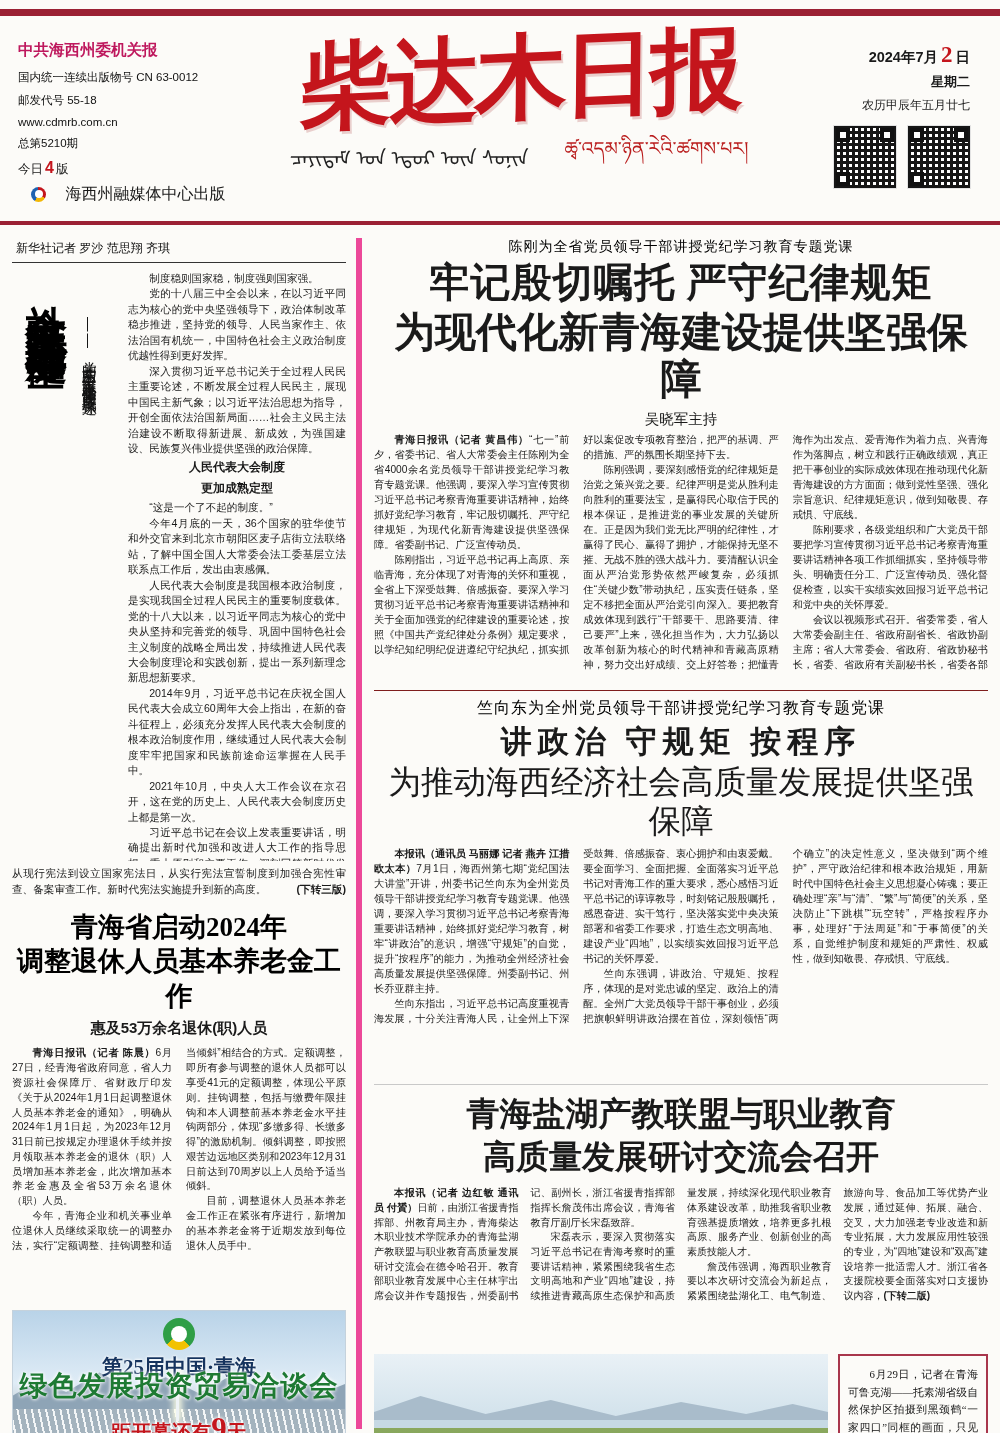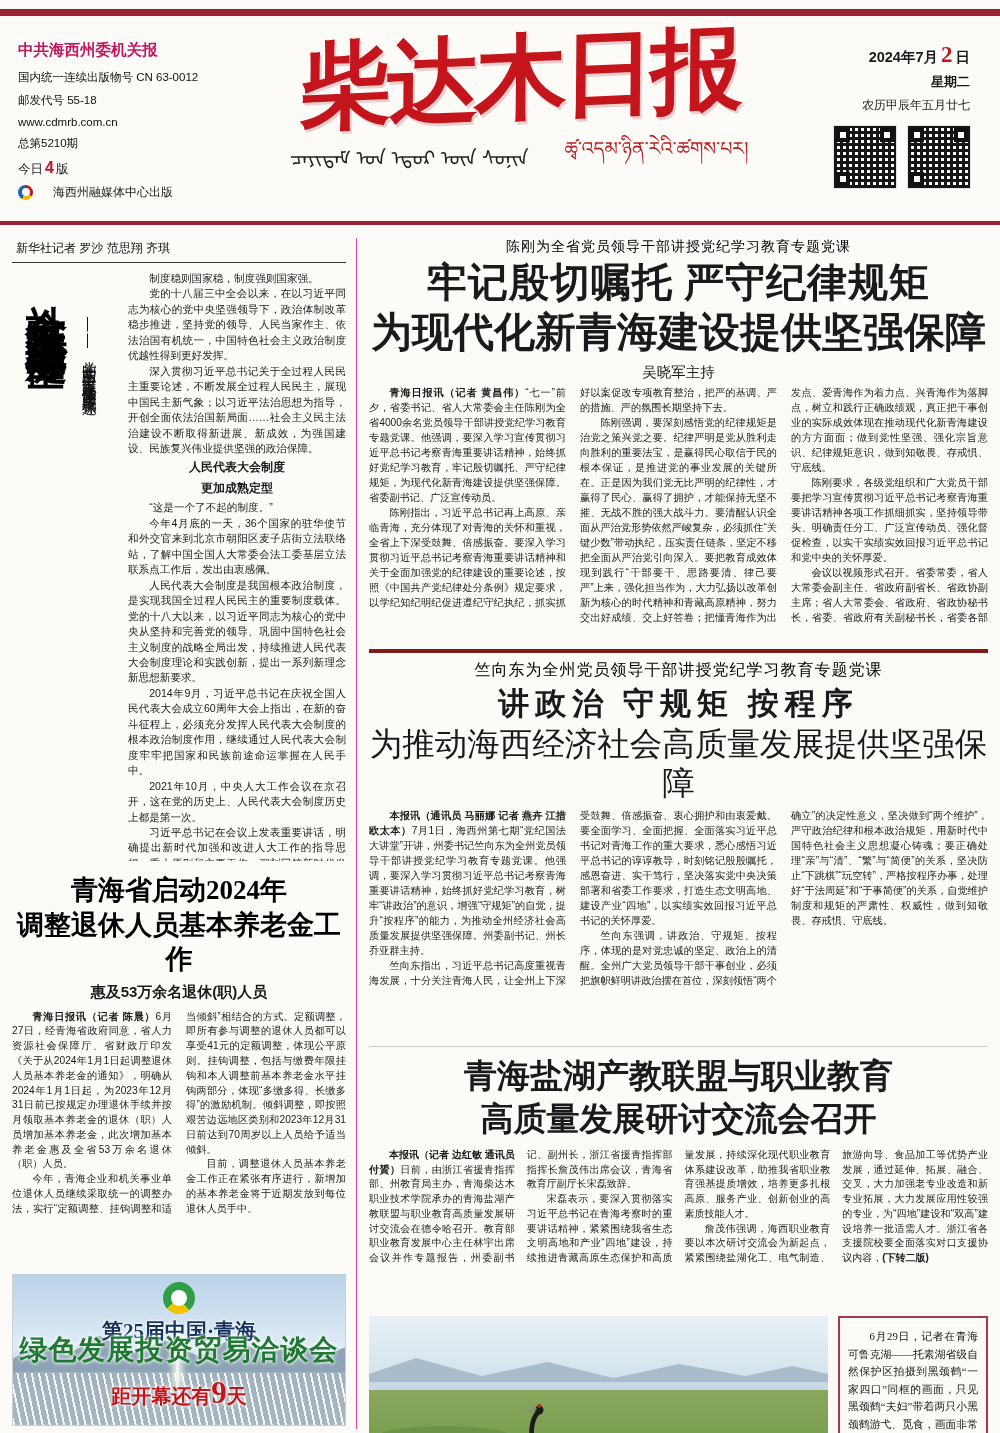--- a/index.html
+++ b/index.html
@@ -9,21 +9,21 @@
 
   
   .topbar{position:absolute;top:9px;left:0;width:100%;height:7px;background:#9b2134;}
   .mastrule{position:absolute;top:221px;left:0;width:100%;height:4px;background:#9b2134;}
   .masthead{position:absolute;top:26px;left:0;width:100%;height:192px;display:flex;}
   .mast-left{width:238px;padding:14px 0 0 18px;box-sizing:border-box;}
   .mast-left .org{color:#be185d;font-weight:bold;font-size:15.5px;margin:0 0 9px 0;}
   .mast-left .info{font-size:11.5px;margin:0 0 8px 0;color:#111;}
   .mast-left .today{font-size:12.5px;margin:0 0 6px 0;}
   .mast-left .today b{color:#c4151c;font-size:16px;padding:0 2px;}
-  .pubrow{display:flex;align-items:center;gap:20px;font-size:12px;}
+  .pubrow{display:flex;align-items:center;gap:20px;font-size:16px;justify-content:center;}
   .publogo{width:15px;height:15px;border-radius:50%;
      background:conic-gradient(#c4151c 0 120deg,#f2b705 120deg 210deg,#1f63b0 210deg 360deg);
      position:relative;flex:none;}
   .publogo::after{content:"";position:absolute;left:4px;top:3px;width:8px;height:8px;border-radius:50%;background:#fff;}
   .mast-center{flex:1;text-align:center;position:relative;}
   .mast-title{display:inline-block;margin-top:4px;font-size:92px;line-height:1.05;font-weight:bold;
      color:#c4151c;letter-spacing:-4px;transform:rotate(-2.5deg) skewX(-3deg);
      text-shadow:2px 3px 0 rgba(150,10,12,.18);}
   .scriptrow{display:flex;justify-content:center;align-items:center;gap:36px;margin-top:0px;}
   .mong{font-size:20px;color:#222;letter-spacing:4px;}
@@ -35,21 +35,21 @@
   .lunar{font-size:12px;margin-top:6px;}
   .qrrow{display:flex;justify-content:flex-end;gap:12px;margin-top:12px;}
   .qr{width:62px;height:62px;position:relative;background:
       repeating-linear-gradient(0deg,#161616 0 3px,transparent 3px 6px),
       repeating-linear-gradient(90deg,#161616 0 3px,#fff 3px 6px);outline:1px solid #e3e3e3;}
   .qr::before,.qr::after,.qr i{content:"";position:absolute;width:14px;height:14px;background:#fff;border:4px solid #111;box-sizing:border-box;}
   .qr::before{left:2px;top:2px;} .qr::after{right:2px;top:2px;} .qr i{left:2px;bottom:2px;}
 
   
   .content{position:absolute;top:238px;left:12px;right:12px;bottom:4px;display:flex;gap:12px;}
-  .colL{width:334px;flex:none;border-right:1px solid #ec4899;padding-right:10px;box-sizing:content-box;}
+  .colL{width:334px;flex:none;border-right:6px solid #ec4899;padding-right:10px;box-sizing:content-box;}
   .colR{flex:1;min-width:0;}
 
   
   .byline{font-size:12px;border-bottom:1.5px solid #333;padding:2px 0 5px 4px;color:#111;}
   .lead{display:flex;margin-top:8px;height:590px;overflow:hidden;}
   .vblock{width:116px;flex:none;display:flex;flex-direction:row;justify-content:flex-start;}
   .vmain{writing-mode:vertical-rl;font-size:42px;font-weight:bold;letter-spacing:4px;line-height:1.6;
          font-family:"Liberation Serif",serif;color:#000;}
   .vsub{writing-mode:vertical-rl;font-size:14.5px;letter-spacing:2px;margin-top:46px;color:#111;}
   .leadbody{flex:1;font-size:10.6px;line-height:1.46;text-align:justify;overflow:hidden;}
@@ -87,21 +87,21 @@
 
   
   .art{text-align:center;}
   .kicker{font-size:14px;color:#000;margin:0 0 4px 0;letter-spacing:1px;}
   .art1 .h1{font-size:40px;font-weight:bold;letter-spacing:1px;line-height:1.15;font-family:"Liberation Serif",serif;}
   .art1 .h2{font-size:41px;font-weight:bold;line-height:1.15;font-family:"Liberation Serif",serif;margin-top:3px;}
   .host{font-size:14.5px;margin:7px 0 4px 0;}
   .abody{column-count:3;column-gap:14px;font-size:10.2px;line-height:1.47;text-align:justify;overflow:hidden;}
   .abody p{margin:0;text-indent:2em;}
   .a1body{height:242px;}
-  .art2{margin-top:21px;border-top:4px solid #7f1d1d;padding-top:7px;}
+  .art2{margin-top:15px;border-top:1px solid #7f1d1d;padding-top:7px;}
   .art2 .kicker{font-size:16px;}
   .art2 .h1{font-size:31px;font-weight:bold;font-family:"Liberation Serif",serif;letter-spacing:6px;line-height:1.2;}
   .art2 .h2{font-size:32.5px;font-weight:normal;font-family:"Liberation Serif",serif;line-height:1.2;margin-top:3px;}
   .a2body{height:228px;margin-top:6px;}
   .art3{margin-top:9px;border-top:1px solid #c9c9c9;padding-top:8px;}
   .art3 .h{font-size:33px;font-weight:bold;line-height:1.3;font-family:"Liberation Serif",serif;}
   .a3body{column-count:4;column-gap:12px;font-size:10px;height:160px;margin-top:7px;}
   .a3body .jump{font-weight:bold;}
 
   
@@ -173,20 +173,24 @@
           <p class="csub">人民代表大会制度</p>
           <p class="csub">更加成熟定型</p>
           <p>“这是一个了不起的制度。”</p>
           <p>今年4月底的一天，36个国家的驻华使节和外交官来到北京市朝阳区麦子店街立法联络站，了解中国全国人大常委会法工委基层立法联系点工作后，发出由衷感佩。</p>
           <p>人民代表大会制度是我国根本政治制度，是实现我国全过程人民民主的重要制度载体。党的十八大以来，以习近平同志为核心的党中央从坚持和完善党的领导、巩固中国特色社会主义制度的战略全局出发，持续推进人民代表大会制度理论和实践创新，提出一系列新理念新思想新要求。</p>
           <p>2014年9月，习近平总书记在庆祝全国人民代表大会成立60周年大会上指出，在新的奋斗征程上，必须充分发挥人民代表大会制度的根本政治制度作用，继续通过人民代表大会制度牢牢把国家和民族前途命运掌握在人民手中。</p>
           <p>2021年10月，中央人大工作会议在京召开，这在党的历史上、人民代表大会制度历史上都是第一次。</p>
           <p>习近平总书记在会议上发表重要讲话，明确提出新时代加强和改进人大工作的指导思想、重大原则和主要工作，深刻回答新时代发展中国特色社会主义民主政治、坚持和完善人民代表大会制度的一系列重大理论和实践问题。</p>
 
         </div>
+      </div>
+      <div class="leadfoot">
+        <span>从现行宪法到设立国家宪法日，从实行宪法宣誓制度到加强合宪性审查、备案审查工作。新时代宪法实施提升到新的高度。</span>
+        <span class="jump">(下转三版)</span>
       </div>
 
       <div class="pension">
         <div class="h serif">青海省启动2024年</div>
         <div class="h serif">调整退休人员基本养老金工作</div>
         <div class="sub">惠及53万余名退休(职)人员</div>
         <div class="pbody">
           <p><b>青海日报讯（记者 陈晨）</b><span>6月27日，经青海省政府同意，省人力资源社会保障厅、省财政厅印发《关于从2024年1月1日起调整退休人员基本养老金的通知》，明确从2024年1月1日起，为2023年12月31日前已按规定办理退休手续并按月领取基本养老金的退休（职）人员增加基本养老金，此次增加基本养老金惠及全省53万余名退休（职）人员。</span></p>
           <p>今年，青海企业和机关事业单位退休人员继续采取统一的调整办法，实行“定额调整、挂钩调整和适当倾斜”相结合的方式。定额调整，即所有参与调整的退休人员都可以享受41元的定额调整，体现公平原则。挂钩调整，包括与缴费年限挂钩和本人调整前基本养老金水平挂钩两部分，体现“多缴多得、长缴多得”的激励机制。倾斜调整，即按照艰苦边远地区类别和2023年12月31日前达到70周岁以上人员给予适当倾斜。</p>
           <p>目前，调整退休人员基本养老金工作正在紧张有序进行，新增加的基本养老金将于近期发放到每位退休人员手中。</p>

